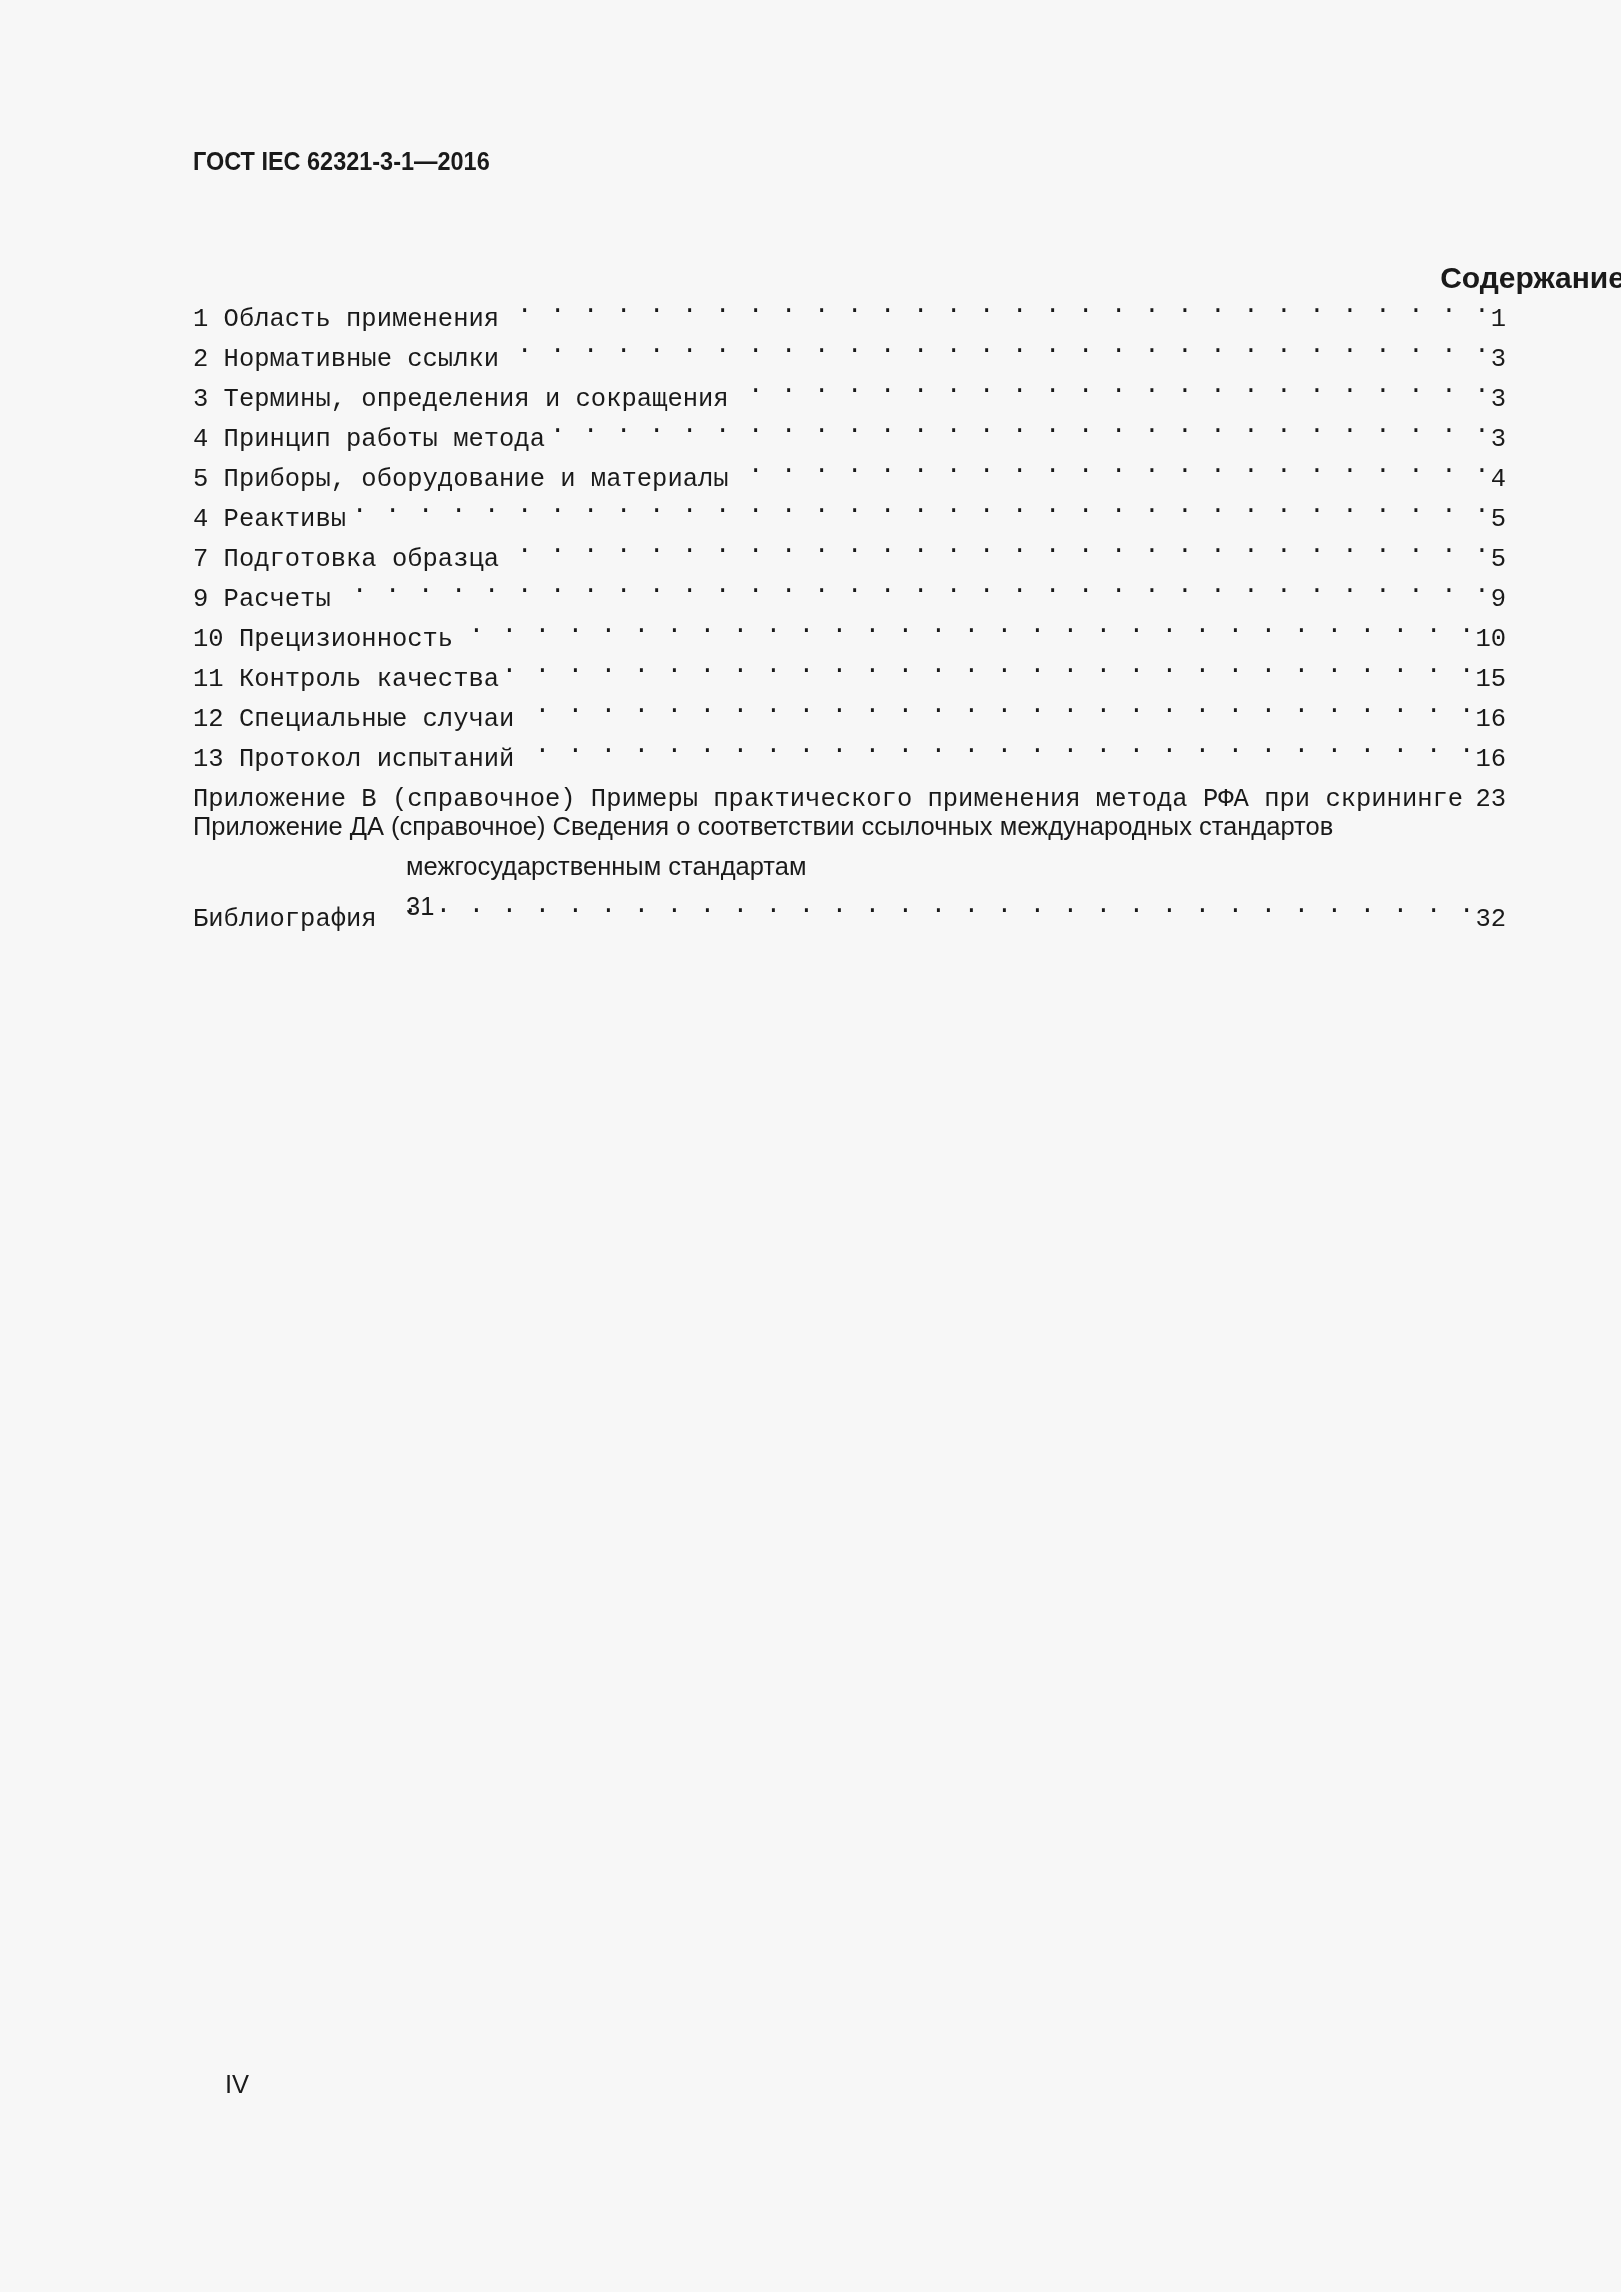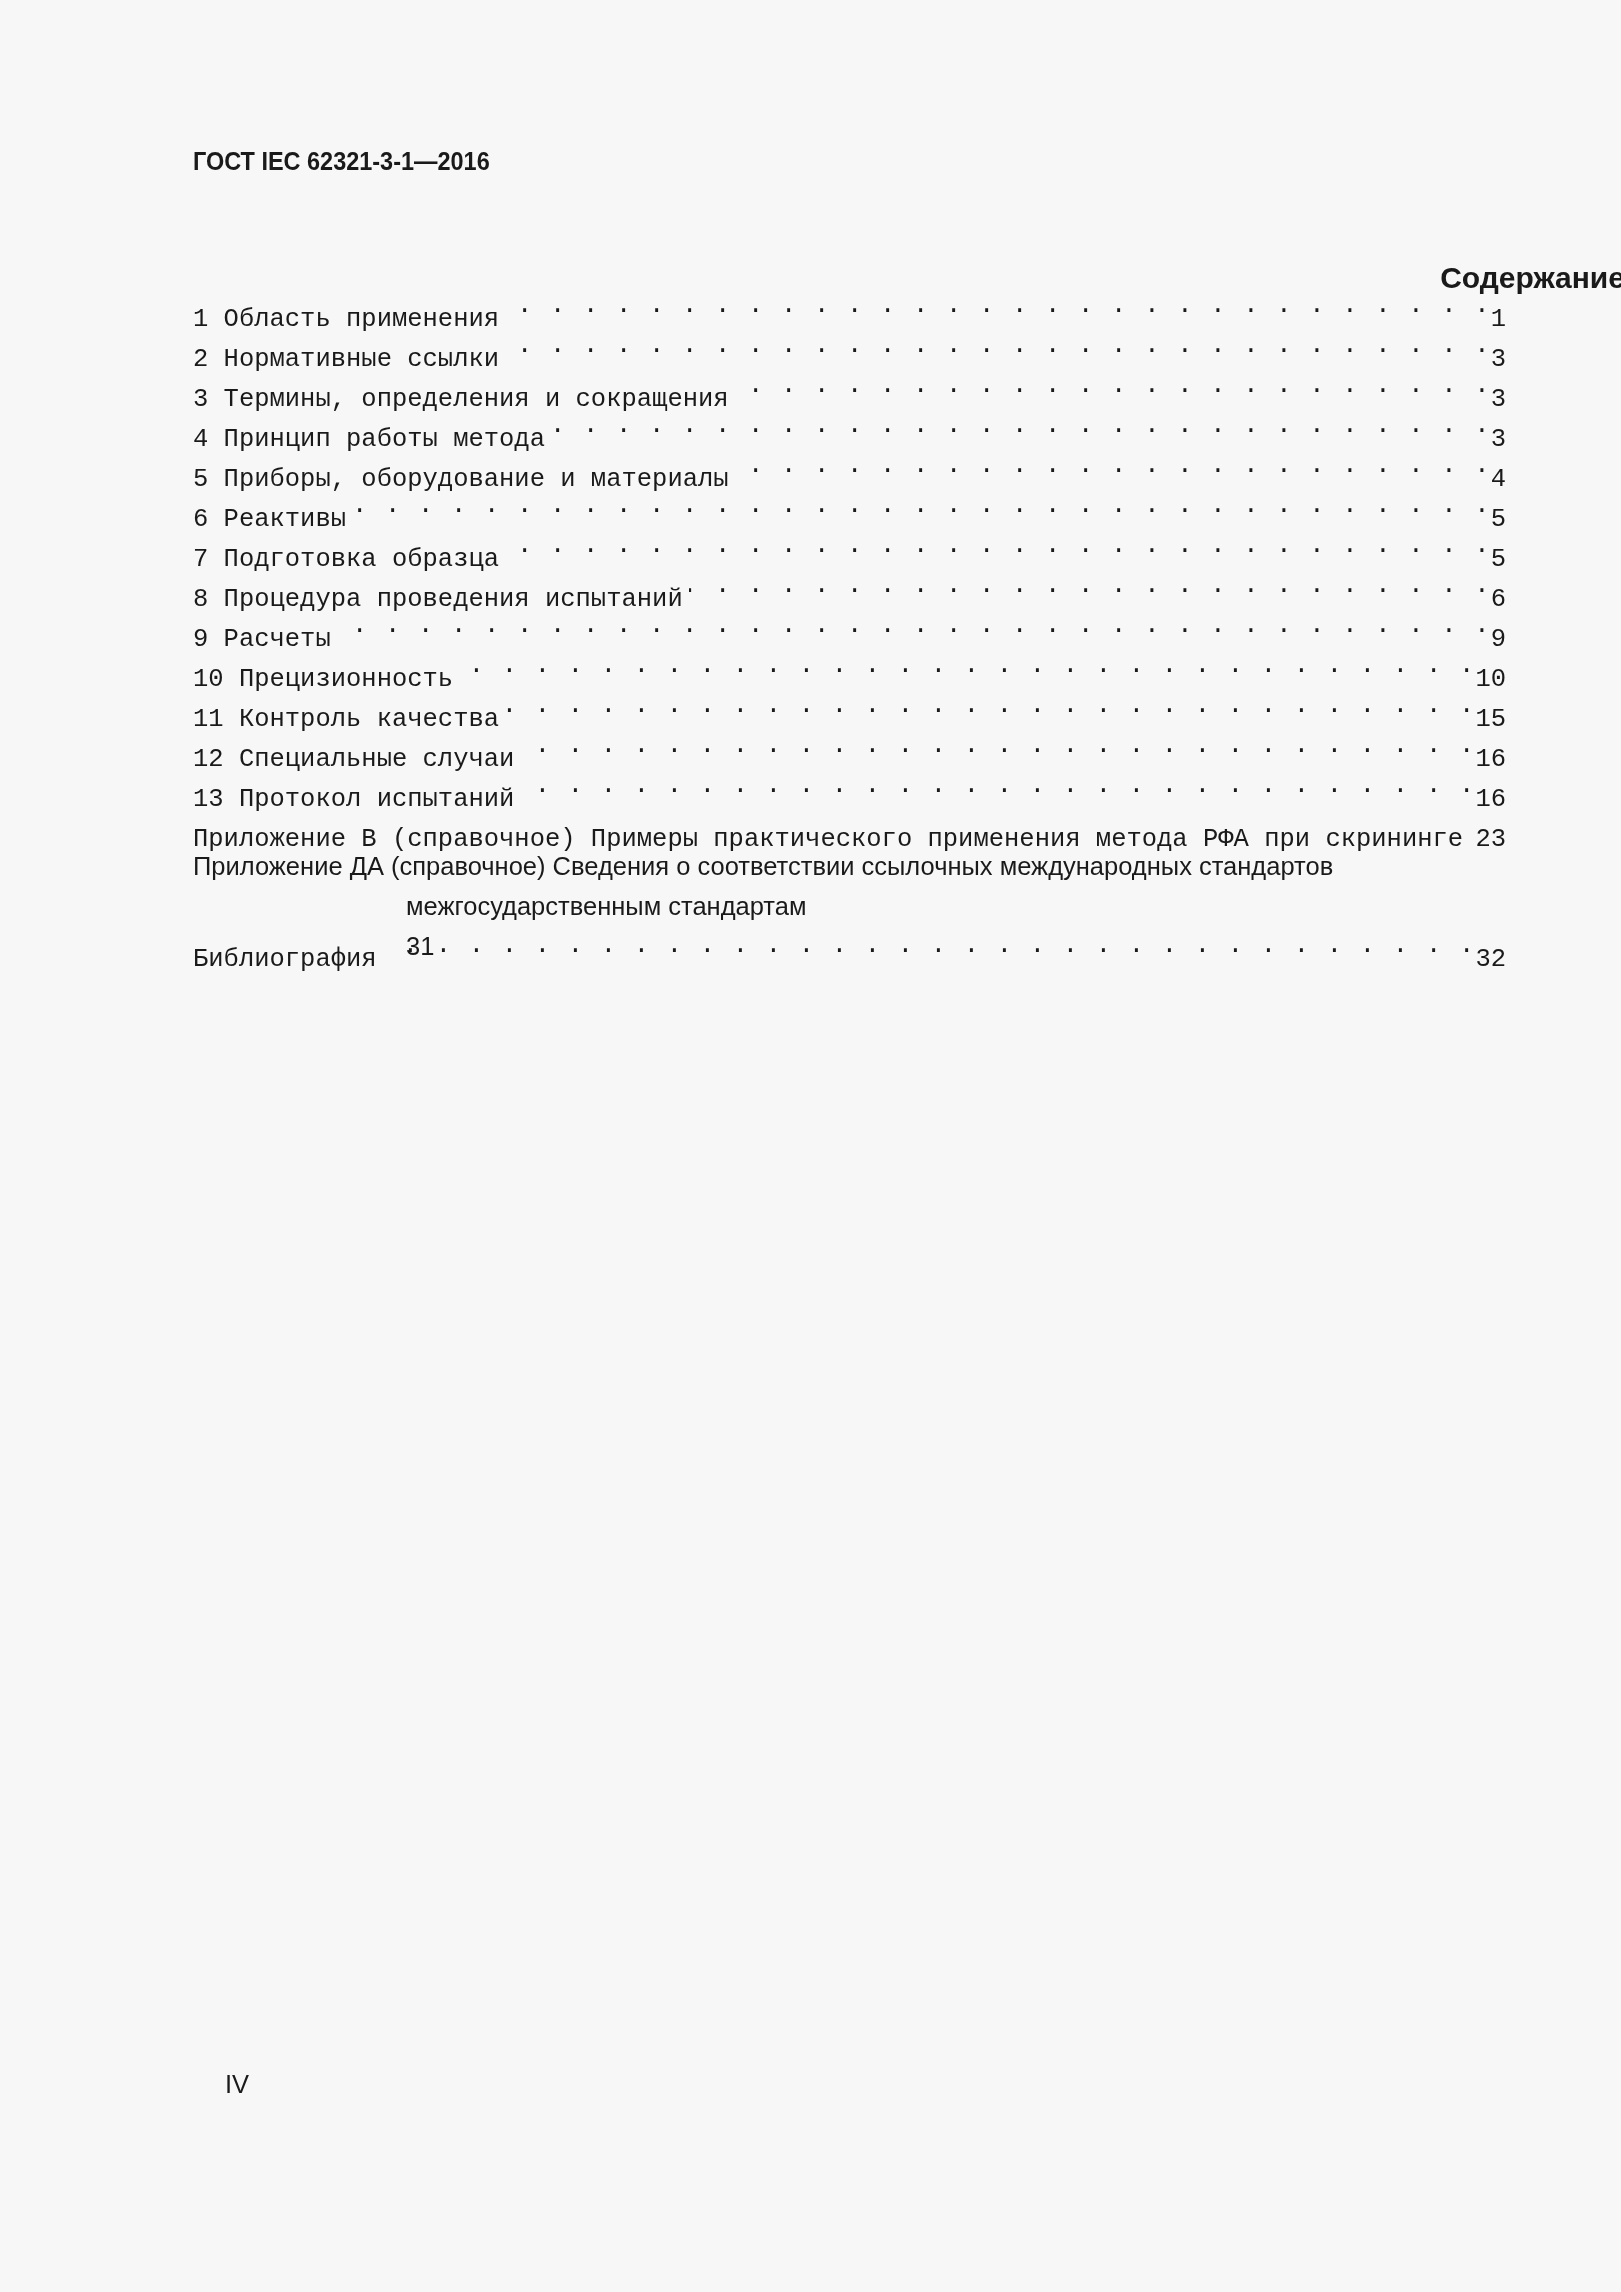--- a/index.html
+++ b/index.html
@@ -76,33 +76,28 @@
     <span class="label">4 Принцип работы метода</span>
     <span class="leader"></span>
     <span class="page">3</span>
   </div>
   <div class="row">
     <span class="label">5 Приборы, оборудование и материалы</span>
     <span class="leader"></span>
     <span class="page">4</span>
   </div>
   <div class="row">
-    <span class="label">6 Реактивы</span>
+    <span class="label">4 Реактивы</span>
     <span class="leader"></span>
     <span class="page">5</span>
   </div>
   <div class="row">
     <span class="label">7 Подготовка образца</span>
     <span class="leader"></span>
     <span class="page">5</span>
-  </div>
-  <div class="row">
-    <span class="label">8 Процедура проведения испытаний</span>
-    <span class="leader"></span>
-    <span class="page">6</span>
   </div>
   <div class="row">
     <span class="label">9 Расчеты</span>
     <span class="leader"></span>
     <span class="page">9</span>
   </div>
   <div class="row">
     <span class="label">10 Прецизионность</span>
     <span class="leader"></span>
     <span class="page">10</span>

